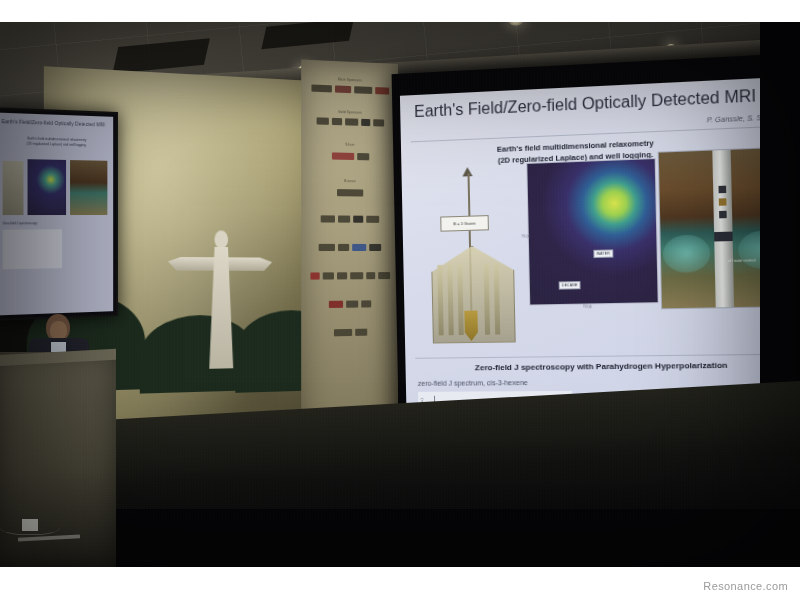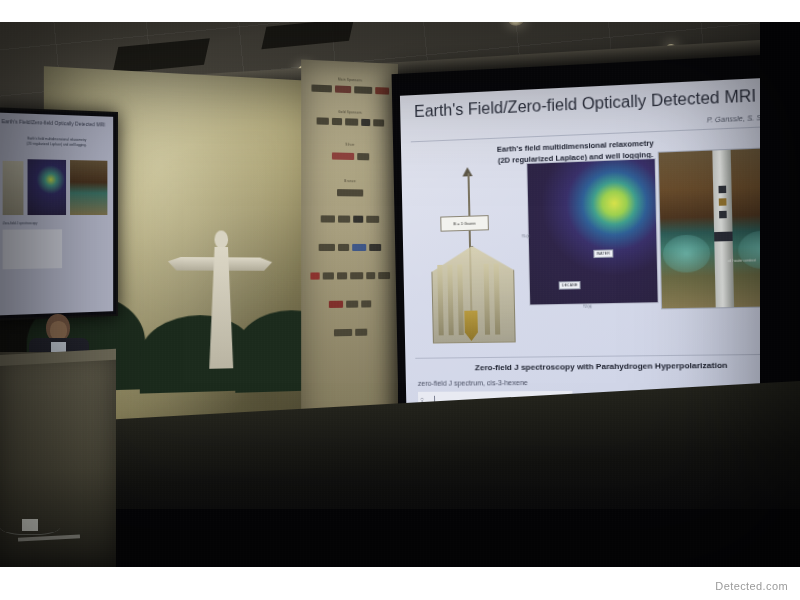--- a/index.html
+++ b/index.html
@@ -412,14 +412,14 @@
 
     <div class="cable"></div>
     <div class="cablebox"></div>
     <div class="tapestrip"></div>
 
     <div class="grain"></div>
     <div class="vignette"></div>
   </div>
 
   <div class="bar bottom"></div>
-  <div id="watermark">Detected.com</div>
+  <div id="watermark">Resonance.com</div>
 </div>
 
 </body></html>

